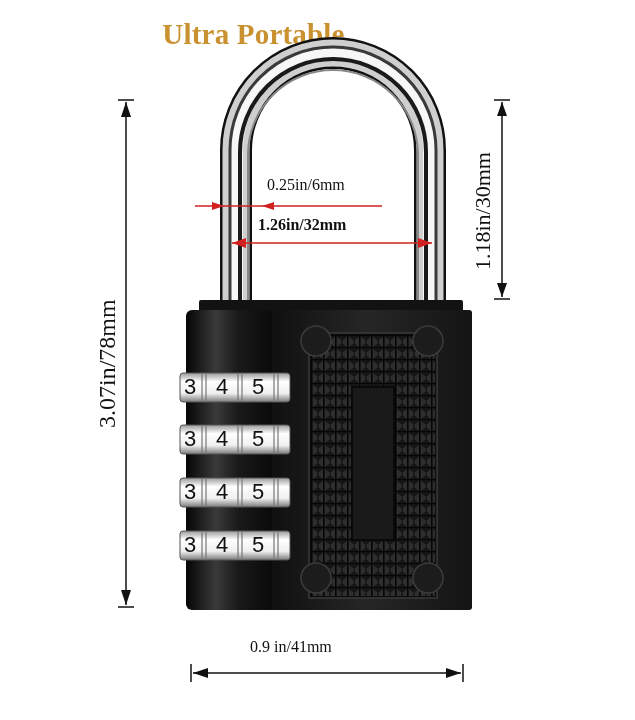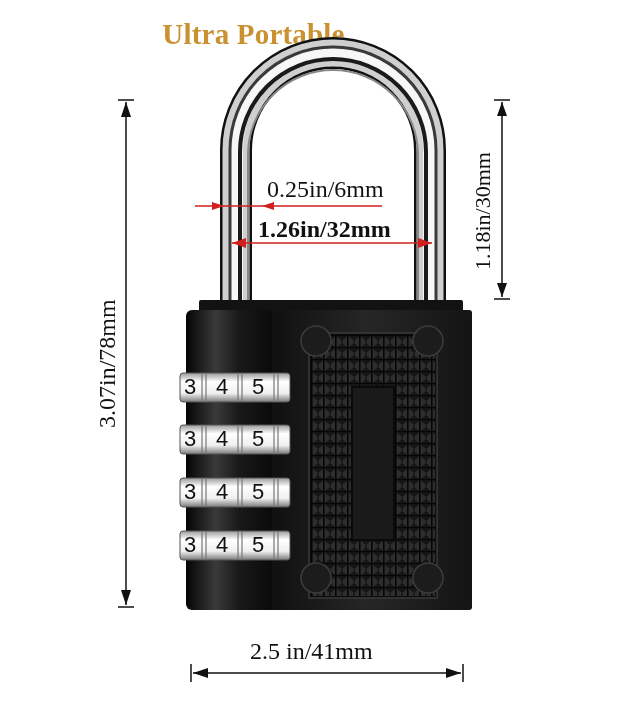--- a/index.html
+++ b/index.html
@@ -1,18 +1,18 @@
 <!DOCTYPE html>
 <html><head>
   <meta charset="utf-8">
   <style>
     html, body { margin: 0; padding: 0; background: #ffffff; }
     body { width: 635px; height: 720px; position: relative; overflow: hidden; font-family: "Liberation Serif", "DejaVu Serif", serif; }
     .title { position: absolute; left: 0; width: 507px; top: 18px; text-align: center; font-size: 29px; font-weight: bold; color: #c9912f; letter-spacing: 0.2px; }
-    .dim-text { position: absolute; color: #111; font-size: 24px; white-space: nowrap; }
+    .dim-text { position: absolute; color: #111; font-size: 16px; white-space: nowrap; }
     .vertical { transform-origin: left top; transform: rotate(-90deg); }
     svg { position: absolute; left: 0; top: 0; }
   </style>
 </head>
 <body>
 
 <div class="title">Ultra Portable</div>
 
 <svg width="635" height="720" viewBox="0 0 635 720">
   <defs>
@@ -171,13 +171,13 @@
   <span style="position:absolute;left:252px;top:479px;">5</span>
   <span style="position:absolute;left:184px;top:532px;">3</span>
   <span style="position:absolute;left:216px;top:532px;">4</span>
   <span style="position:absolute;left:252px;top:532px;">5</span>
 </div>
 
 <div class="dim-text" style="left:267px;top:176px;">0.25in/6mm</div>
 <div class="dim-text" style="left:258px;top:216px;font-weight:bold;">1.26in/32mm</div>
 <div class="dim-text vertical" style="left:94px;top:428px;font-size:24px;">3.07in/78mm</div>
 <div class="dim-text vertical" style="left:470px;top:270px;font-size:22px;">1.18in/30mm</div>
-<div class="dim-text" style="left:250px;top:638px;">2.5 in/41mm</div>
+<div class="dim-text" style="left:250px;top:638px;">0.9 in/41mm</div>
 
 </body></html>

